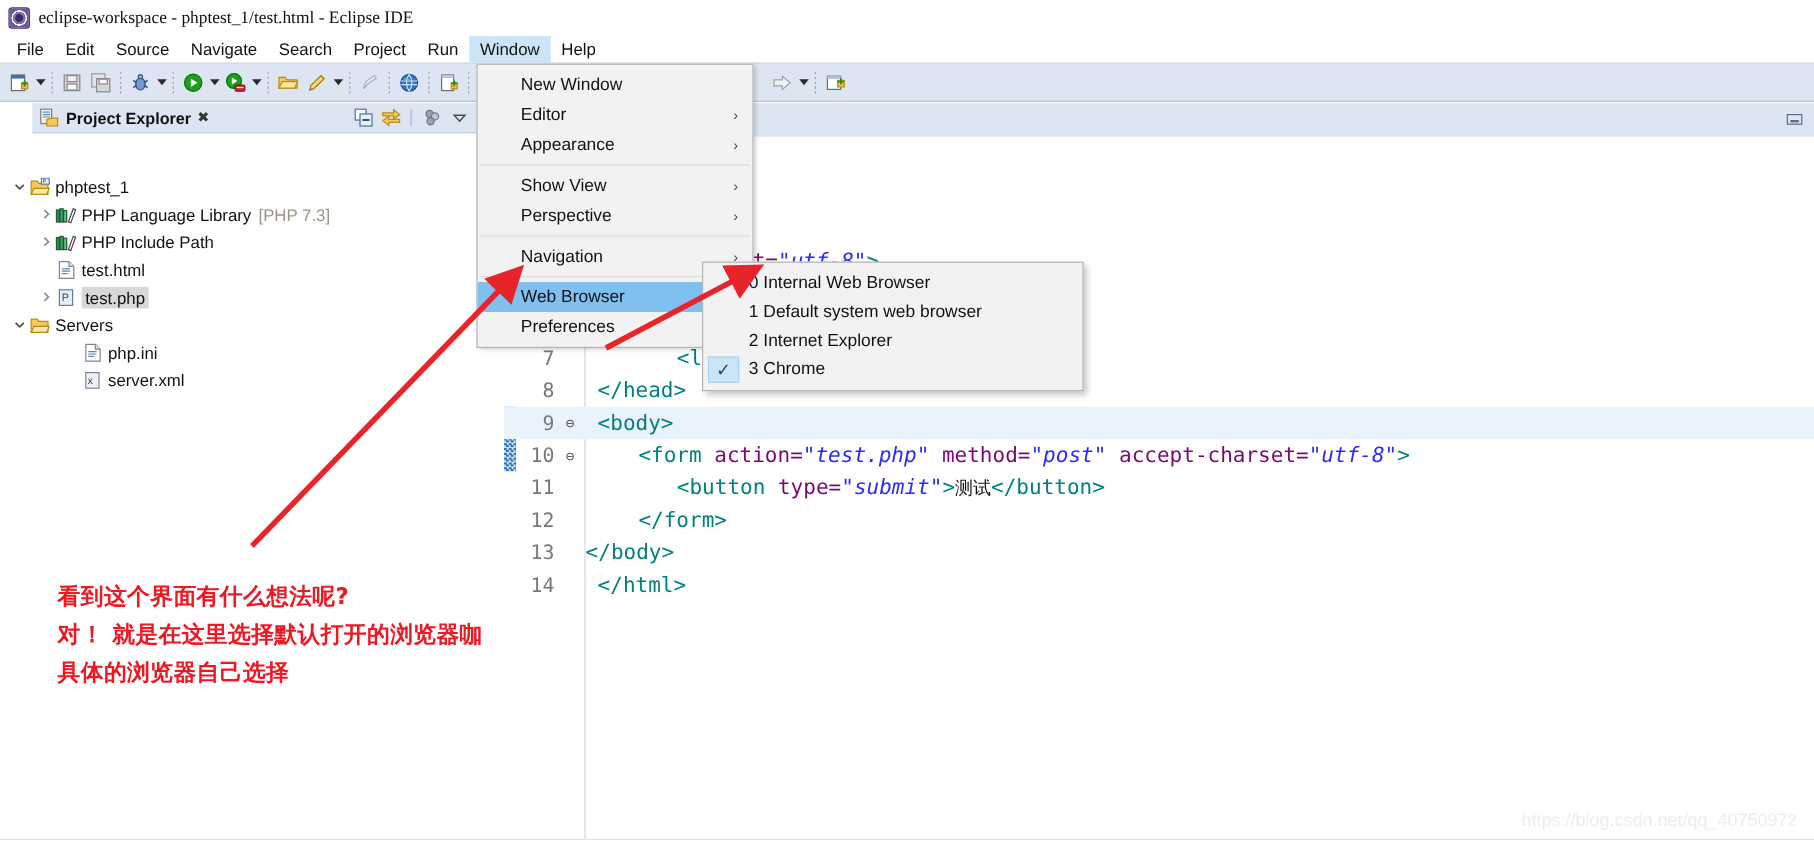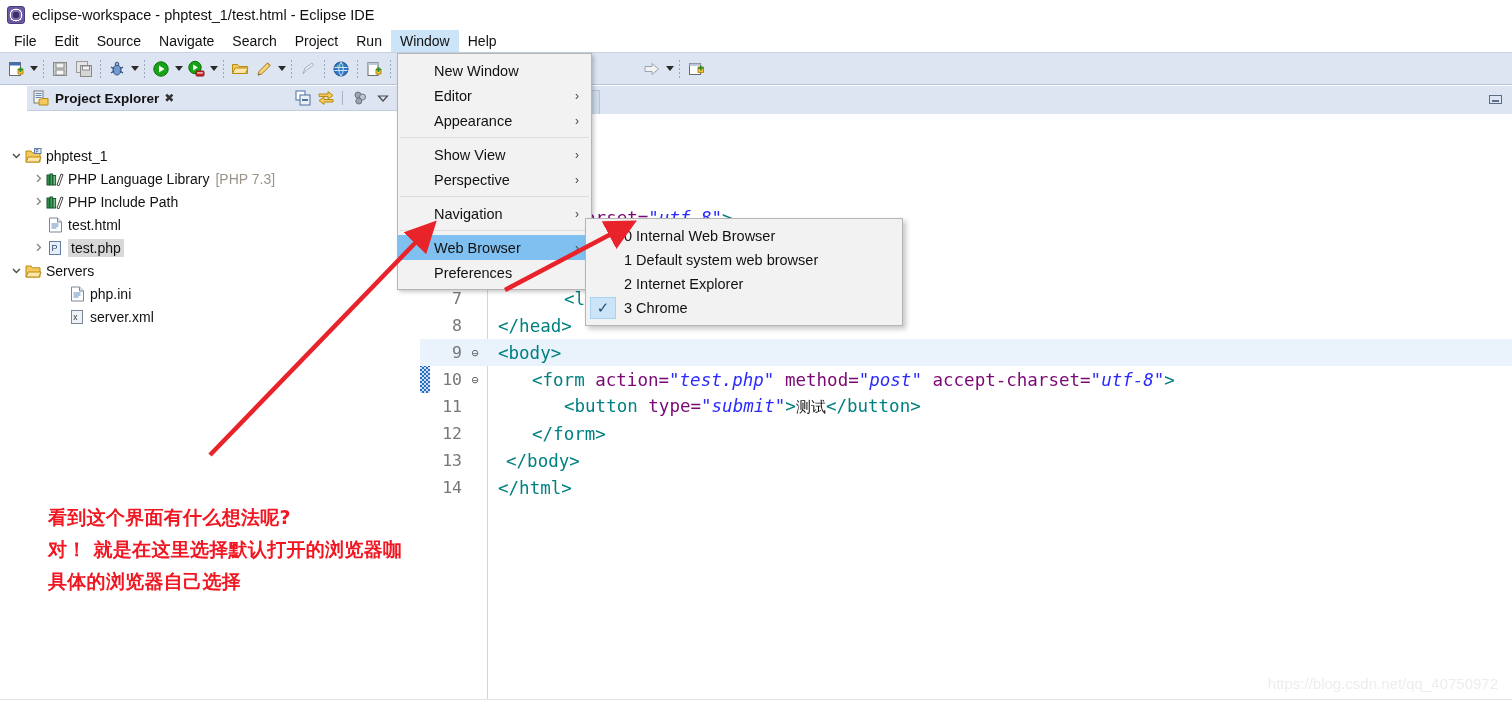--- a/index.html
+++ b/index.html
@@ -17,21 +17,21 @@
   #titlebar {
     height:30px; display:flex; align-items:center;
     padding-left:7px; background:#ffffff;
   }
   #titlebar .app-icon {
     width:18px; height:18px; margin-right:7px; flex:none;
     border-radius:3px;
     background:radial-gradient(circle at 50% 50%, #3d2d66 0 28%, #7e6fb3 30% 46%, #ffffff 48% 56%, #6a5aa5 58% 100%);
     border:1px solid #4a3a78;
   }
-  #titlebar .title { font-size:14.5px; color:#101010; }
+  #titlebar .title { font-size:14.5px; color:#101010;font-family:Liberation Serif, serif; }
 
   
   #menubar {
     height:22px; display:flex; align-items:stretch;
     padding-left:5px; background:#ffffff;
     position:relative; z-index:40;
   }
   #menubar .menu {
     padding:0 9px; display:flex; align-items:center;
     font-size:14px; color:#111; cursor:default;
@@ -73,21 +73,21 @@
   .row { height:23px; display:flex; align-items:center; white-space:nowrap; }
   .row .arrow { width:16px; display:flex; align-items:center; justify-content:center; flex:none; color:#4a4a4a; font-size:11px; }
   .row .ic { width:18px; height:17px; margin-right:4px; flex:none; display:flex; align-items:center; justify-content:center;}
   .row .lbl { color:#111; }
   .row .dim { color:#9a9488; }
   .row.sel .lbl { background:#d8d8d8; padding:1px 3px; border-radius:1px;}
   #pe-scroll { position:absolute; right:2px; top:4px; width:8px; height:150px; background:#cdd6e4; border-radius:4px; }
 
   
   #annot {
-    position:absolute; left:48px; top:501px;
+    position:absolute; left:48px; top:481px;
     font-family:"DejaVu Sans", sans-serif;
     font-size:19px; font-weight:bold; color:#f01722;
     line-height:32px; letter-spacing:0.3px; white-space:nowrap; z-index:6;
   }
 
   
   #right { flex:1; display:flex; flex-direction:column; background:#fff; position:relative; }
   #tabrow { height:28px; background:#dde4f2; position:relative; }
   #tab {
     position:absolute; left:0; top:4px; height:24px;
@@ -112,21 +112,21 @@
   .tk-txt { color:#111; font-family:"DejaVu Sans", sans-serif; font-size:15px;}
   .tk-q { color:#2a2aff; }
 
   #marker { position:absolute; left:0; width:10px; background:
       repeating-conic-gradient(#2a6ebb 0% 25%, #cfe0f3 0% 50%) 0 0/4px 4px; }
   #vline { position:absolute; top:0; bottom:0; width:1px; background:#cfd6e2; }
   #caret-bar { position:absolute; width:2px; height:20px; background:#000; }
 
   
   #winmenu {
-    position:absolute; left:397px; top:53px; width:195px;
+    position:absolute; left:397px; top:53px; width:231px;
     background:#f2f2f2; border:1px solid #b5b5b5;
     box-shadow:2px 2px 4px rgba(0,0,0,.22);
     z-index:60; padding:4px 0;
   }
   #winmenu .mi { height:25px; display:flex; align-items:center; padding:0 8px 0 36px; font-size:14.5px; color:#111; position:relative;}
   #winmenu .mi.hl { background:#7fc0f0; }
   #winmenu .mi .sub { position:absolute; right:12px; color:#444; font-size:12px; }
   #winmenu .sep { height:1px; background:#dcdcdc; margin:4px 2px; }
 
   
@@ -477,21 +477,21 @@
     <div class="codeline" style="top: 9px; width: 100%;"><span class="gutter">2</span><span class="fold"></span><span class="code" style="margin-left: 14px;"><span class="tk-tag">html&gt;</span></span></div>
         <div class="codeline" style="top: 90px; width: 100%;"><span class="gutter">4</span><span class="fold"></span><span class="code" style="margin-left: 80px;"><span class="tk-attr">charset</span><span class="tk-attr">=</span><span class="tk-q">"</span><span class="tk-val">utf-8</span><span class="tk-q">"</span><span class="tk-tag">&gt;</span></span></div>
         <div class="codeline" style="top: 117px; width: 100%;"><span class="gutter">5</span><span class="fold"></span><span class="code" style="margin-left: 80px;"><span class="tk-txt">tible</span><span class="tk-q">"</span><span class="tk-val"> content=</span><span class="tk-q">"</span><span class="tk-attr">IE</span><span class="tk-attr">=</span><span class="tk-txt">edge</span><span class="tk-q">"</span><span class="tk-val"></span><span class="tk-q">"</span></span></div>
         <div class="codeline" style="top: 144px; width: 100%;"><span class="gutter">6</span><span class="fold"></span><span class="code" style="margin-left: 80px;"><span class="tk-tag">&lt;</span><span class="tk-tag">tit</span></span></div>
         <div class="codeline" style="top: 171px; width: 100%;"><span class="gutter">7</span><span class="fold"></span><span class="code" style="margin-left: 80px;"><span class="tk-tag">&lt;</span><span class="tk-tag">lin</span></span></div>
         <div class="codeline" style="top: 198px; width: 100%;"><span class="gutter">8</span><span class="fold"></span><span class="code" style="margin-left: 14px;"><span class="tk-tag">&lt;</span><span class="tk-tag">/</span><span class="tk-tag">head</span><span class="tk-tag">&gt;</span></span></div>
         <div class="codeline ln-hl" style="top: 225px; width: 100%;"><span class="gutter">9</span><span class="fold">⊖</span><span class="code" style="margin-left: 14px;"><span class="tk-tag">&lt;</span><span class="tk-tag">body</span><span class="tk-tag">&gt;</span></span></div>
         <div class="codeline" style="top: 252px; width: 100%;"><span class="gutter">10</span><span class="fold">⊖</span><span class="code" style="margin-left: 48px;"><span class="tk-tag">&lt;</span><span class="tk-tag">form</span><span class="tk-attr"> </span><span class="tk-attr">action</span><span class="tk-attr">=</span><span class="tk-q">"</span><span class="tk-val">test.php</span><span class="tk-q">"</span><span class="tk-attr"> </span><span class="tk-attr">method</span><span class="tk-attr">=</span><span class="tk-q">"</span><span class="tk-val">post</span><span class="tk-q">"</span><span class="tk-attr"> </span><span class="tk-attr">accept-charset</span><span class="tk-attr">=</span><span class="tk-q">"</span><span class="tk-val">utf-8</span><span class="tk-q">"</span><span class="tk-tag">&gt;</span></span></div>
         <div class="codeline" style="top: 279px; width: 100%;"><span class="gutter">11</span><span class="fold"></span><span class="code" style="margin-left: 80px;"><span class="tk-tag">&lt;</span><span class="tk-tag">button</span><span class="tk-attr"> </span><span class="tk-attr">type</span><span class="tk-attr">=</span><span class="tk-q">"</span><span class="tk-val">submit</span><span class="tk-q">"</span><span class="tk-tag">&gt;</span><span class="tk-txt">测</span><span class="tk-txt">试</span><span class="tk-tag">&lt;</span><span class="tk-tag">/</span><span class="tk-tag">button</span><span class="tk-tag">&gt;</span></span></div>
         <div class="codeline" style="top: 306px; width: 100%;"><span class="gutter">12</span><span class="fold"></span><span class="code" style="margin-left: 48px;"><span class="tk-tag">&lt;</span><span class="tk-tag">/</span><span class="tk-tag">form</span><span class="tk-tag">&gt;</span></span></div>
-        <div class="codeline" style="top: 333px; width: 100%; align-items: center;"><span class="gutter">13</span><span class="fold"></span><span class="code" style="margin-left: 22px;"><span class="tk-tag">&lt;</span><span class="tk-tag">/</span><span class="tk-tag">body</span><span class="tk-tag">&gt;</span></span></div>
+        <div class="codeline" style="top: 333px; width: 100%; align-items: center;"><span class="gutter">13</span><span class="fold"></span><span class="code" style="margin-left: 4px;"><span class="tk-tag">&lt;</span><span class="tk-tag">/</span><span class="tk-tag">body</span><span class="tk-tag">&gt;</span></span></div>
         <div class="codeline" style="top: 360px; width: 100%;"><span class="gutter">14</span><span class="fold"></span><span class="code" style="margin-left: 14px;"><span class="tk-tag">&lt;</span><span class="tk-tag">/</span><span class="tk-tag">html</span><span class="tk-tag">&gt;</span></span></div>
       </div>
   </div>
 </div>
 
 <div id="annot">
     <div>看到这个界面有什么想法呢?</div>
     <div>对！ 就是在这里选择默认打开的浏览器咖</div>
     <div>具体的浏览器自己选择</div>
   </div>

